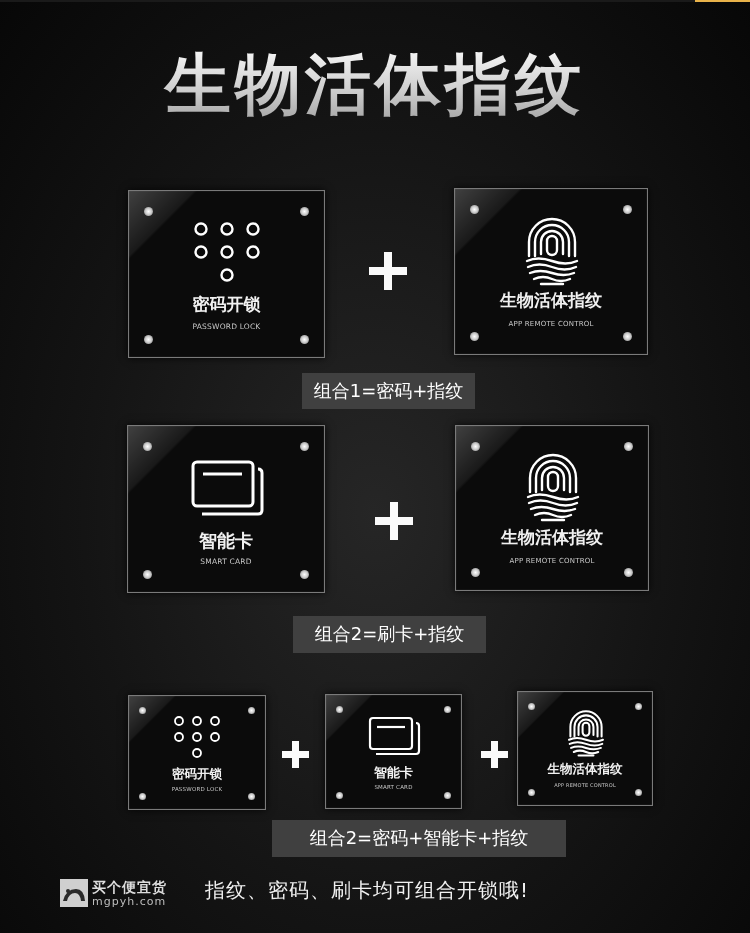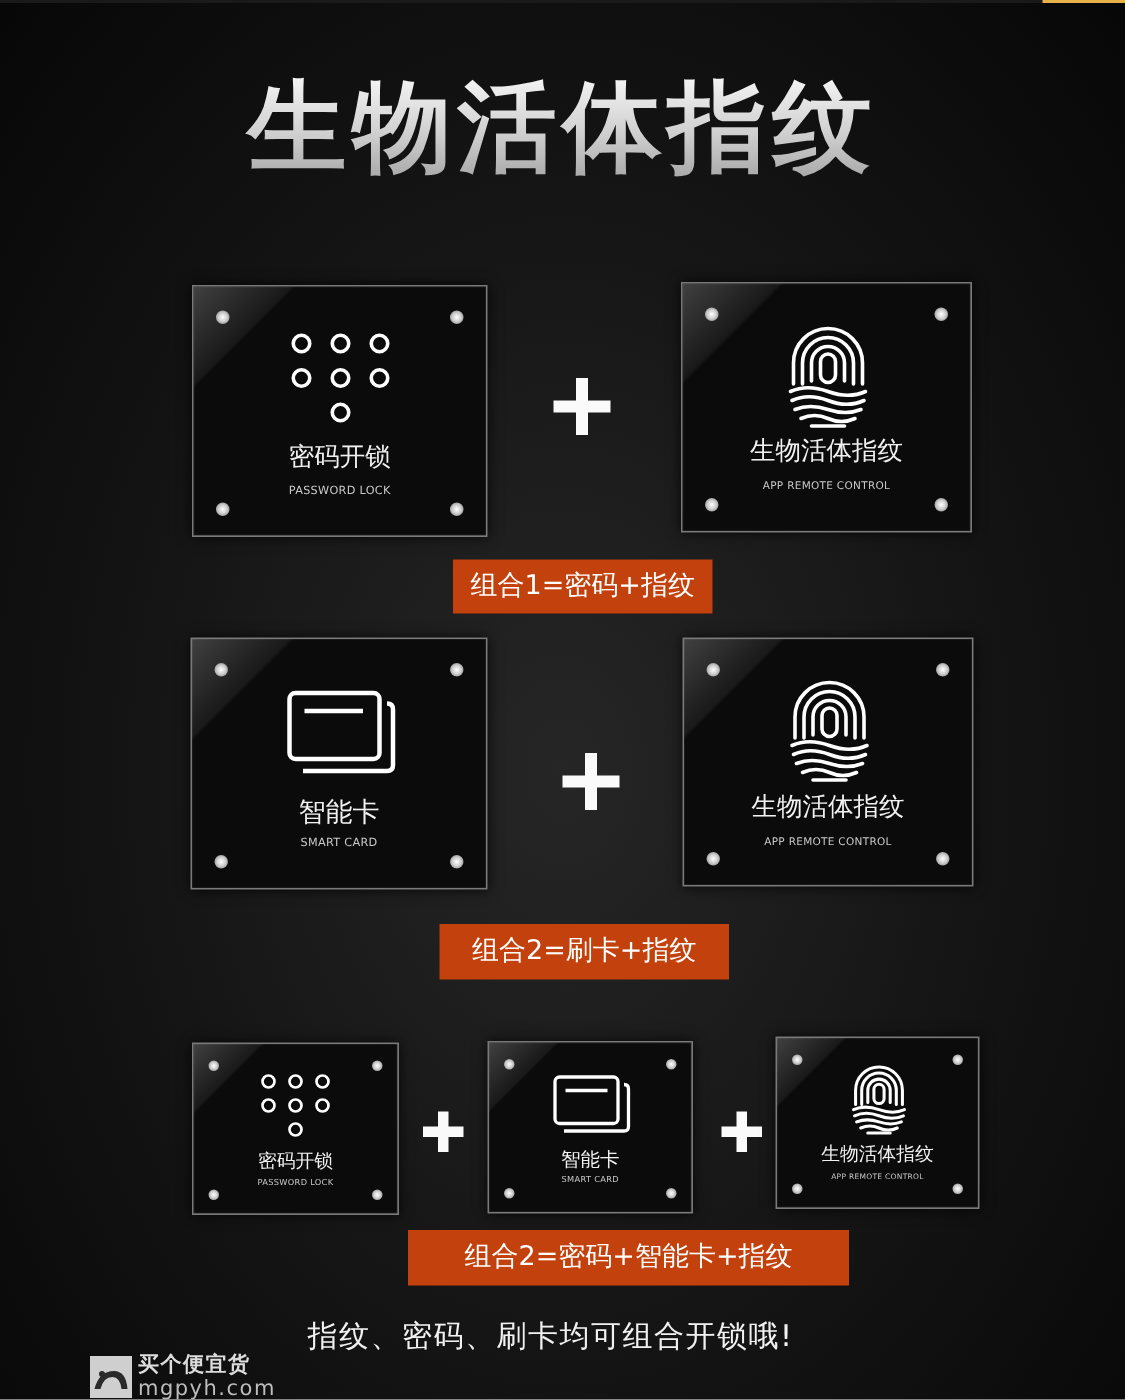--- a/index.html
+++ b/index.html
@@ -32,49 +32,49 @@
   .screw {
     position: absolute; width: 9px; height: 9px; border-radius: 50%;
     background: radial-gradient(circle, #fff 0%, #cfcfcf 45%, #6f6f6f 100%);
   }
   .screw.tl { left: 15px; top: 16px; }
   .screw.tr { right: 15px; top: 16px; }
   .screw.bl { left: 15px; bottom: 13px; }
   .screw.br { right: 15px; bottom: 13px; }
 
   .panel .label-cn {
-    position: absolute; left: 0; width: 100%; text-align: center; color: #f1f1f1;
+    position: absolute; left: 0; width: 100%; text-align: center; color: #f1f1f1; font-weight: bold;
   }
   .panel .label-en {
     position: absolute; left: 0; width: 100%; text-align: center; color: #c9c9c9;
     letter-spacing: 0.2px;
   }
   .icon { position: absolute; }
 
   .plus {
     position: absolute; color: #fff; font-weight: bold; text-align: center;
   }
   .plus .h, .plus .v { position: absolute; background: #fafafa; }
 
   .badge {
-    position: absolute; background: #c2410c; color: #fff; text-align: center;
+    position: absolute; background: #404040; color: #fff; text-align: center;
     font-size: 18px; line-height: 36px;
   }
 
   .footer-text {
     position: absolute; left: 205px; top: 877px; font-size: 20px; color: #f1f1f1;
     letter-spacing: 1px;
   }
   .logo {
-    position: absolute; left: 20px; top: 904px; height: 28px; display: flex; align-items: center; padding-left: 40px;
+    position: absolute; left: 20px; top: 879px; height: 28px; display: flex; align-items: center; padding-left: 40px;
   }
   .logo .logo-box { width: 28px; height: 28px; background: #cfcfcf; position: relative; }
   .logo .logo-text { margin-left: 4px; line-height: 1; }
   .logo .logo-cn { font-size: 14px; font-weight: bold; color: #dcdcdc; letter-spacing: 1px; }
-  .logo .logo-en { font-size: 14px; color: #bdbdbd; letter-spacing: 1px; margin-top: 2px; text-align: right; }
+  .logo .logo-en { font-size: 11px; color: #bdbdbd; letter-spacing: 1px; margin-top: 2px; }
 </style>
 </head>
 <body>
 
 <div class="topline"></div>
 <div class="topline-accent"></div>
 
 <div class="title">生物活体指纹</div>
 
 <div class="panel" style="left:128px;top:190px;width:197px;height:168px;">

